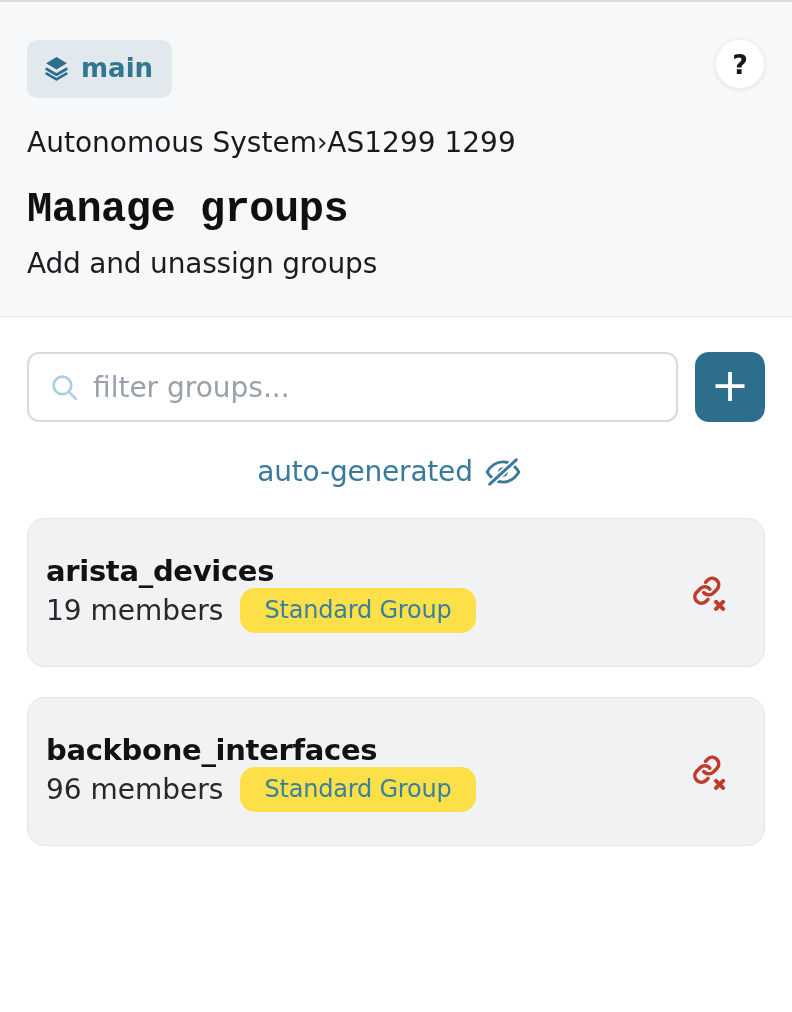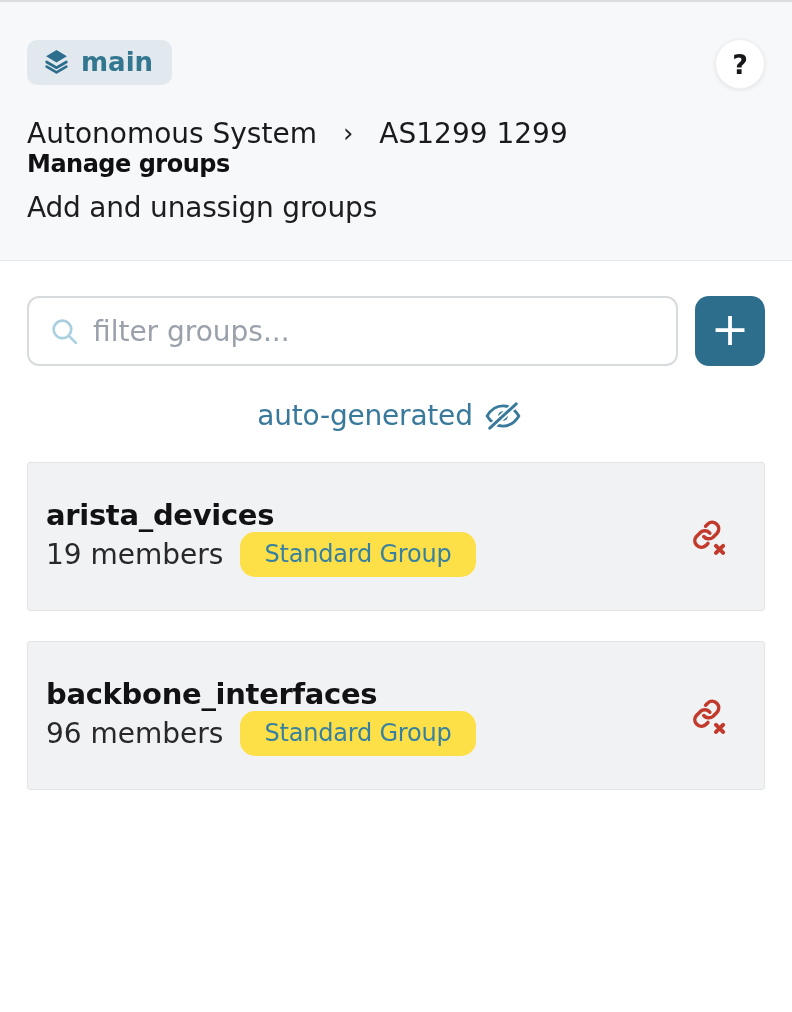--- a/index.html
+++ b/index.html
@@ -19,44 +19,46 @@
   .header-top-row {
     display: flex; justify-content: space-between; align-items: flex-start;
   }
   .branch-badge {
     display: inline-flex; align-items: center; gap: 11px;
     background: #e2e9ee;
     color: #33768f;
     font-size: 26px; font-weight: 700;
     padding: 7px 19px 9px 16px;
     border-radius: 10px;
-    height: 45px;
+    height: 58px;
     cursor: pointer;
   }
   .help-button {
     width: 50px; height: 50px; border-radius: 50%;
     background: #ffffff;
     border: 1px solid #efeff1;
     box-shadow: 0 1px 4px rgba(0,0,0,0.09);
     display: flex; align-items: center; justify-content: center;
     font-size: 27px; font-weight: 600; color: #17171a;
     cursor: pointer;
     margin-top: -1px;
   }
   .breadcrumb {
     margin-top: 28px;
-    display: flex; align-items: center; gap: 26px;
+    display: flex; align-items: center; 
     font-size: 28px; color: #1a1a1d;
   }
   .breadcrumb .crumb { cursor: pointer; }
   .breadcrumb .separator { font-size: 26px; color: #222; padding-bottom: 2px; }
   .page-title {
-    font-size: 24px; font-weight: 700;
+    margin-top: 27px;
+    font-size: 42px; font-weight: 700;
     letter-spacing: -0.5px;
     color: #101012;
+    font-family: Liberation Mono, monospace;
   }
   .page-subtitle {
     margin-top: 13px;
     font-size: 28px; color: #1d1d20;
     letter-spacing: -0.2px;
   }
   
   .main { padding: 35px 27px 0 27px; background: #ffffff; }
   .toolbar { display: flex; gap: 17px; align-items: flex-end; }
   .search-box {
@@ -92,21 +94,21 @@
     color: #39799b;
     font-size: 28px;
     letter-spacing: -0.2px;
     cursor: pointer;
   }
   
   .group-card {
     margin-top: 30px;
     background: #f1f2f3;
     border: 1px solid #e3e4e6;
-    border-radius: 3px;
+    border-radius: 18px;
     min-height: 149px;
     padding: 26px 32px 26px 18px;
     display: flex; justify-content: space-between; align-items: center;
   }
   .group-info { }
   .group-name {
     font-size: 29px; font-weight: 700;
     color: #121214;
     letter-spacing: -0.3px;
     padding-top: 2px;

